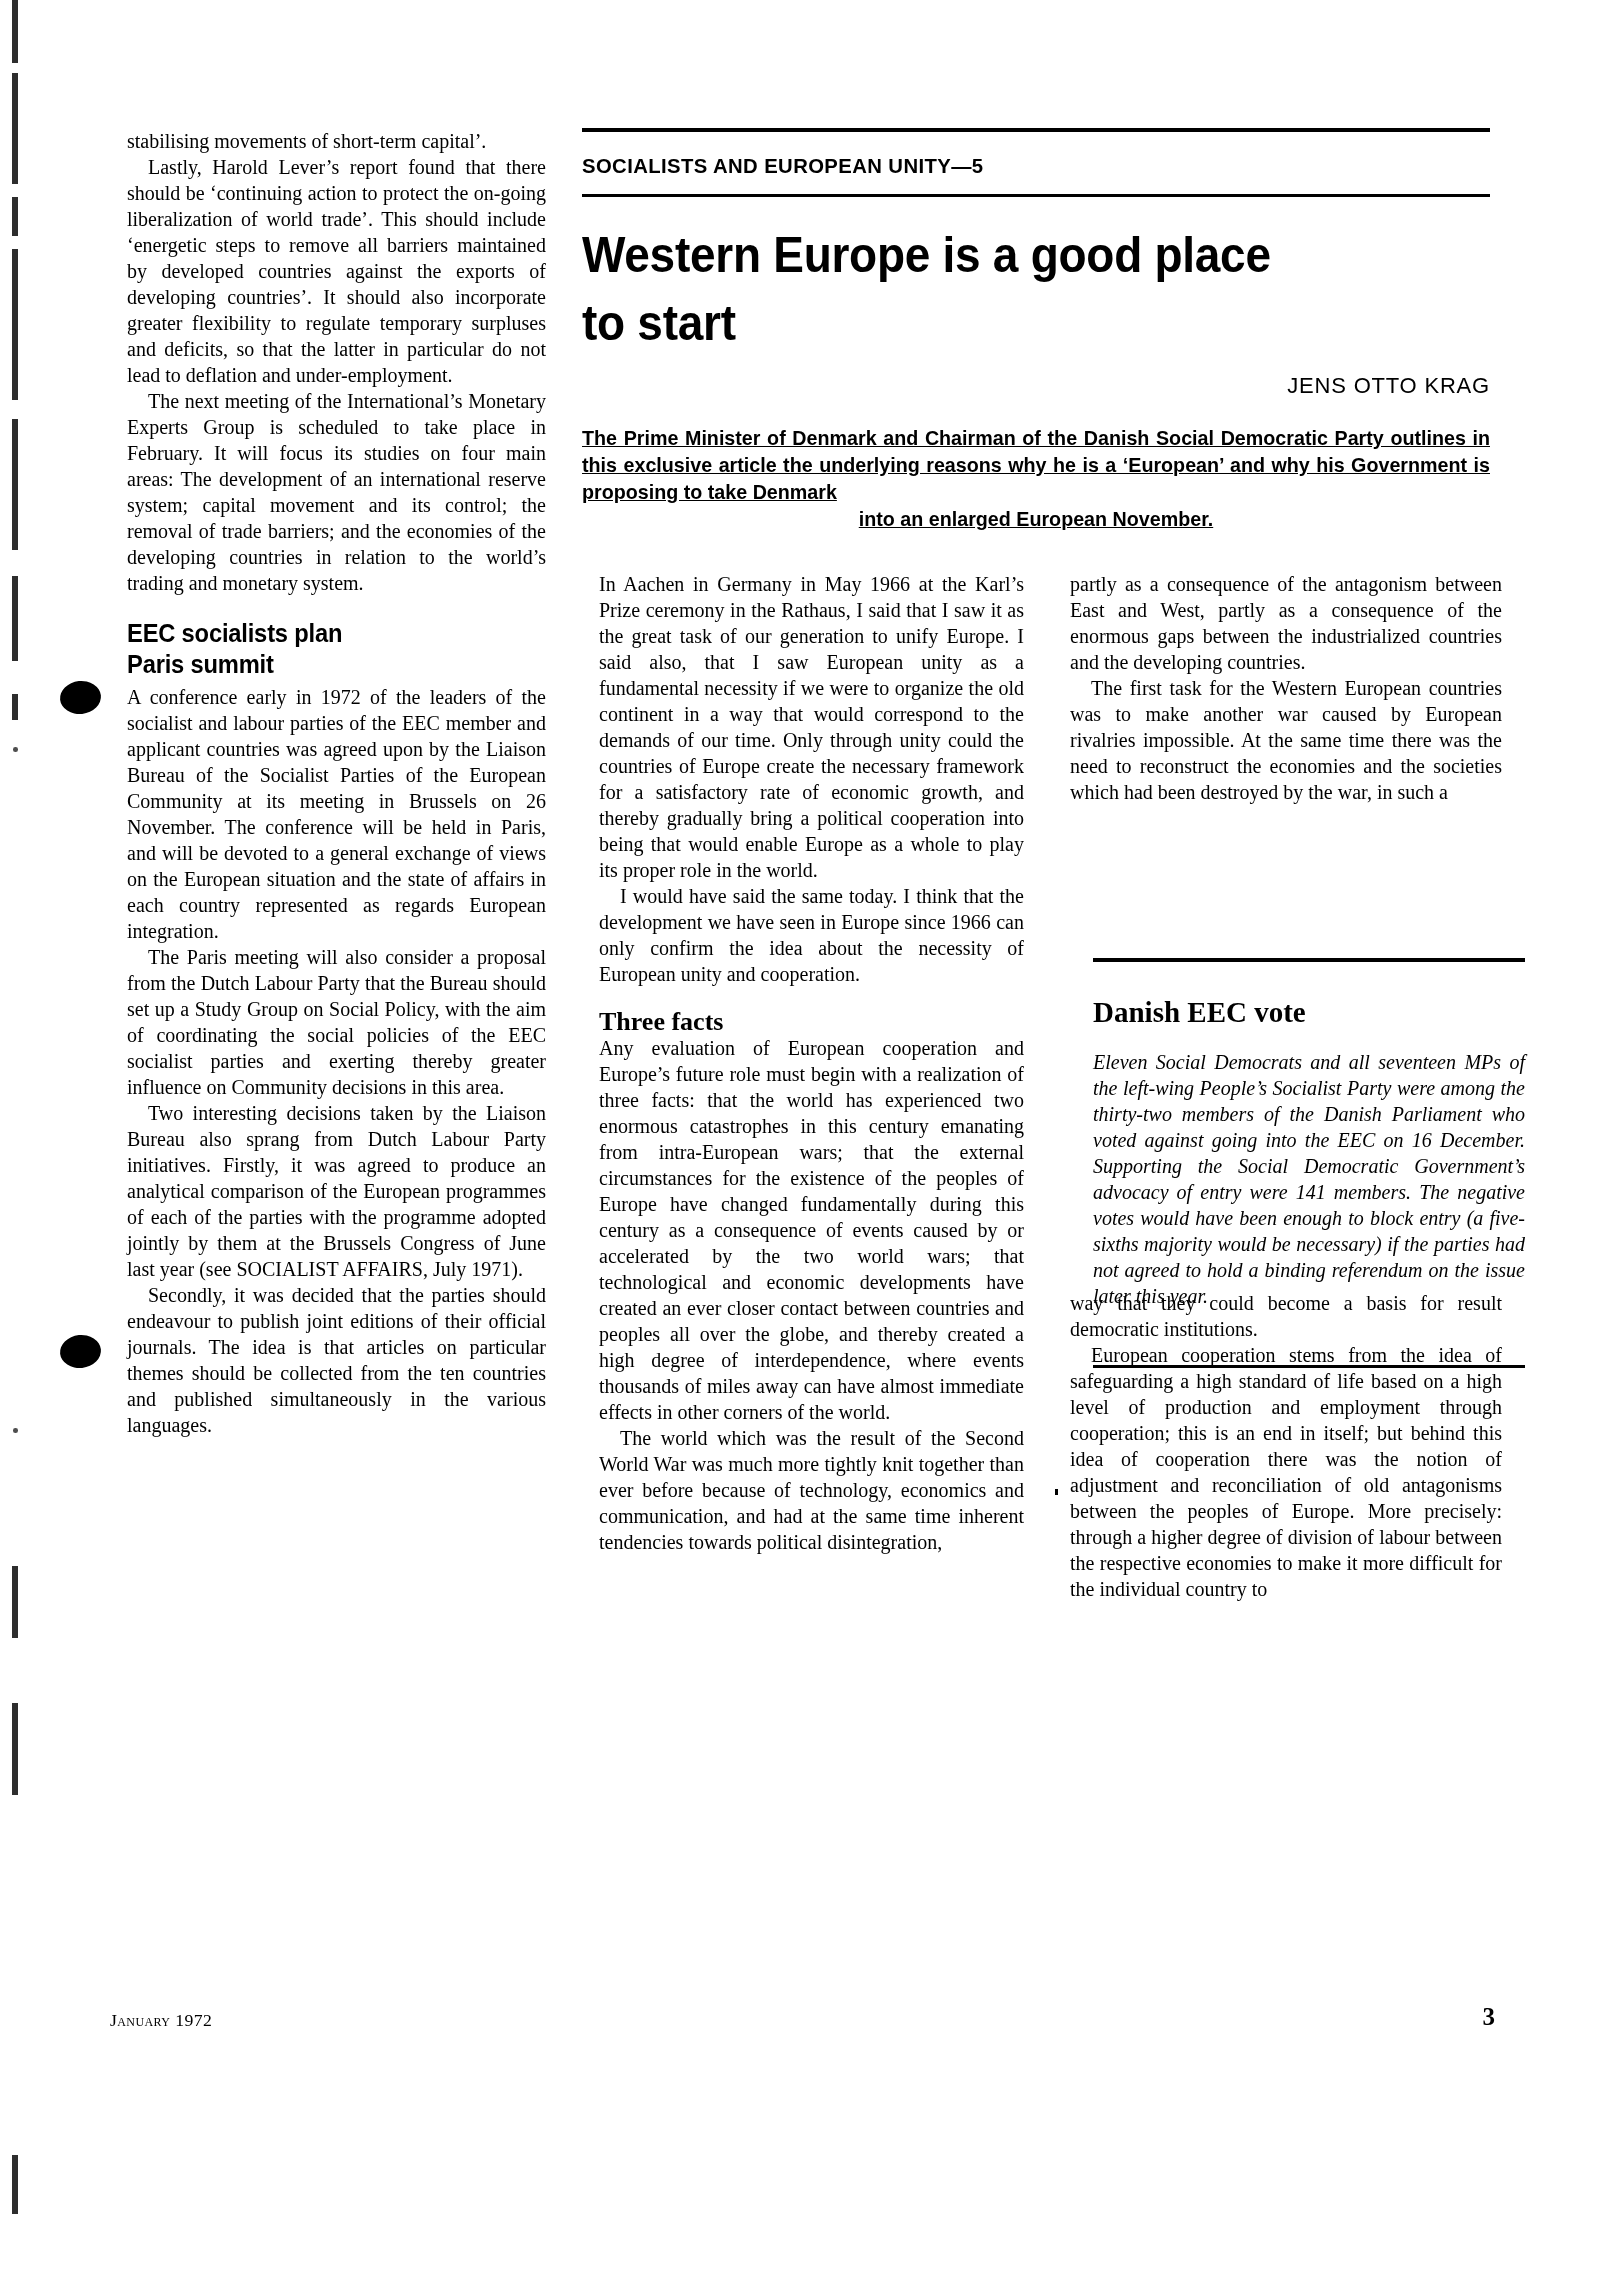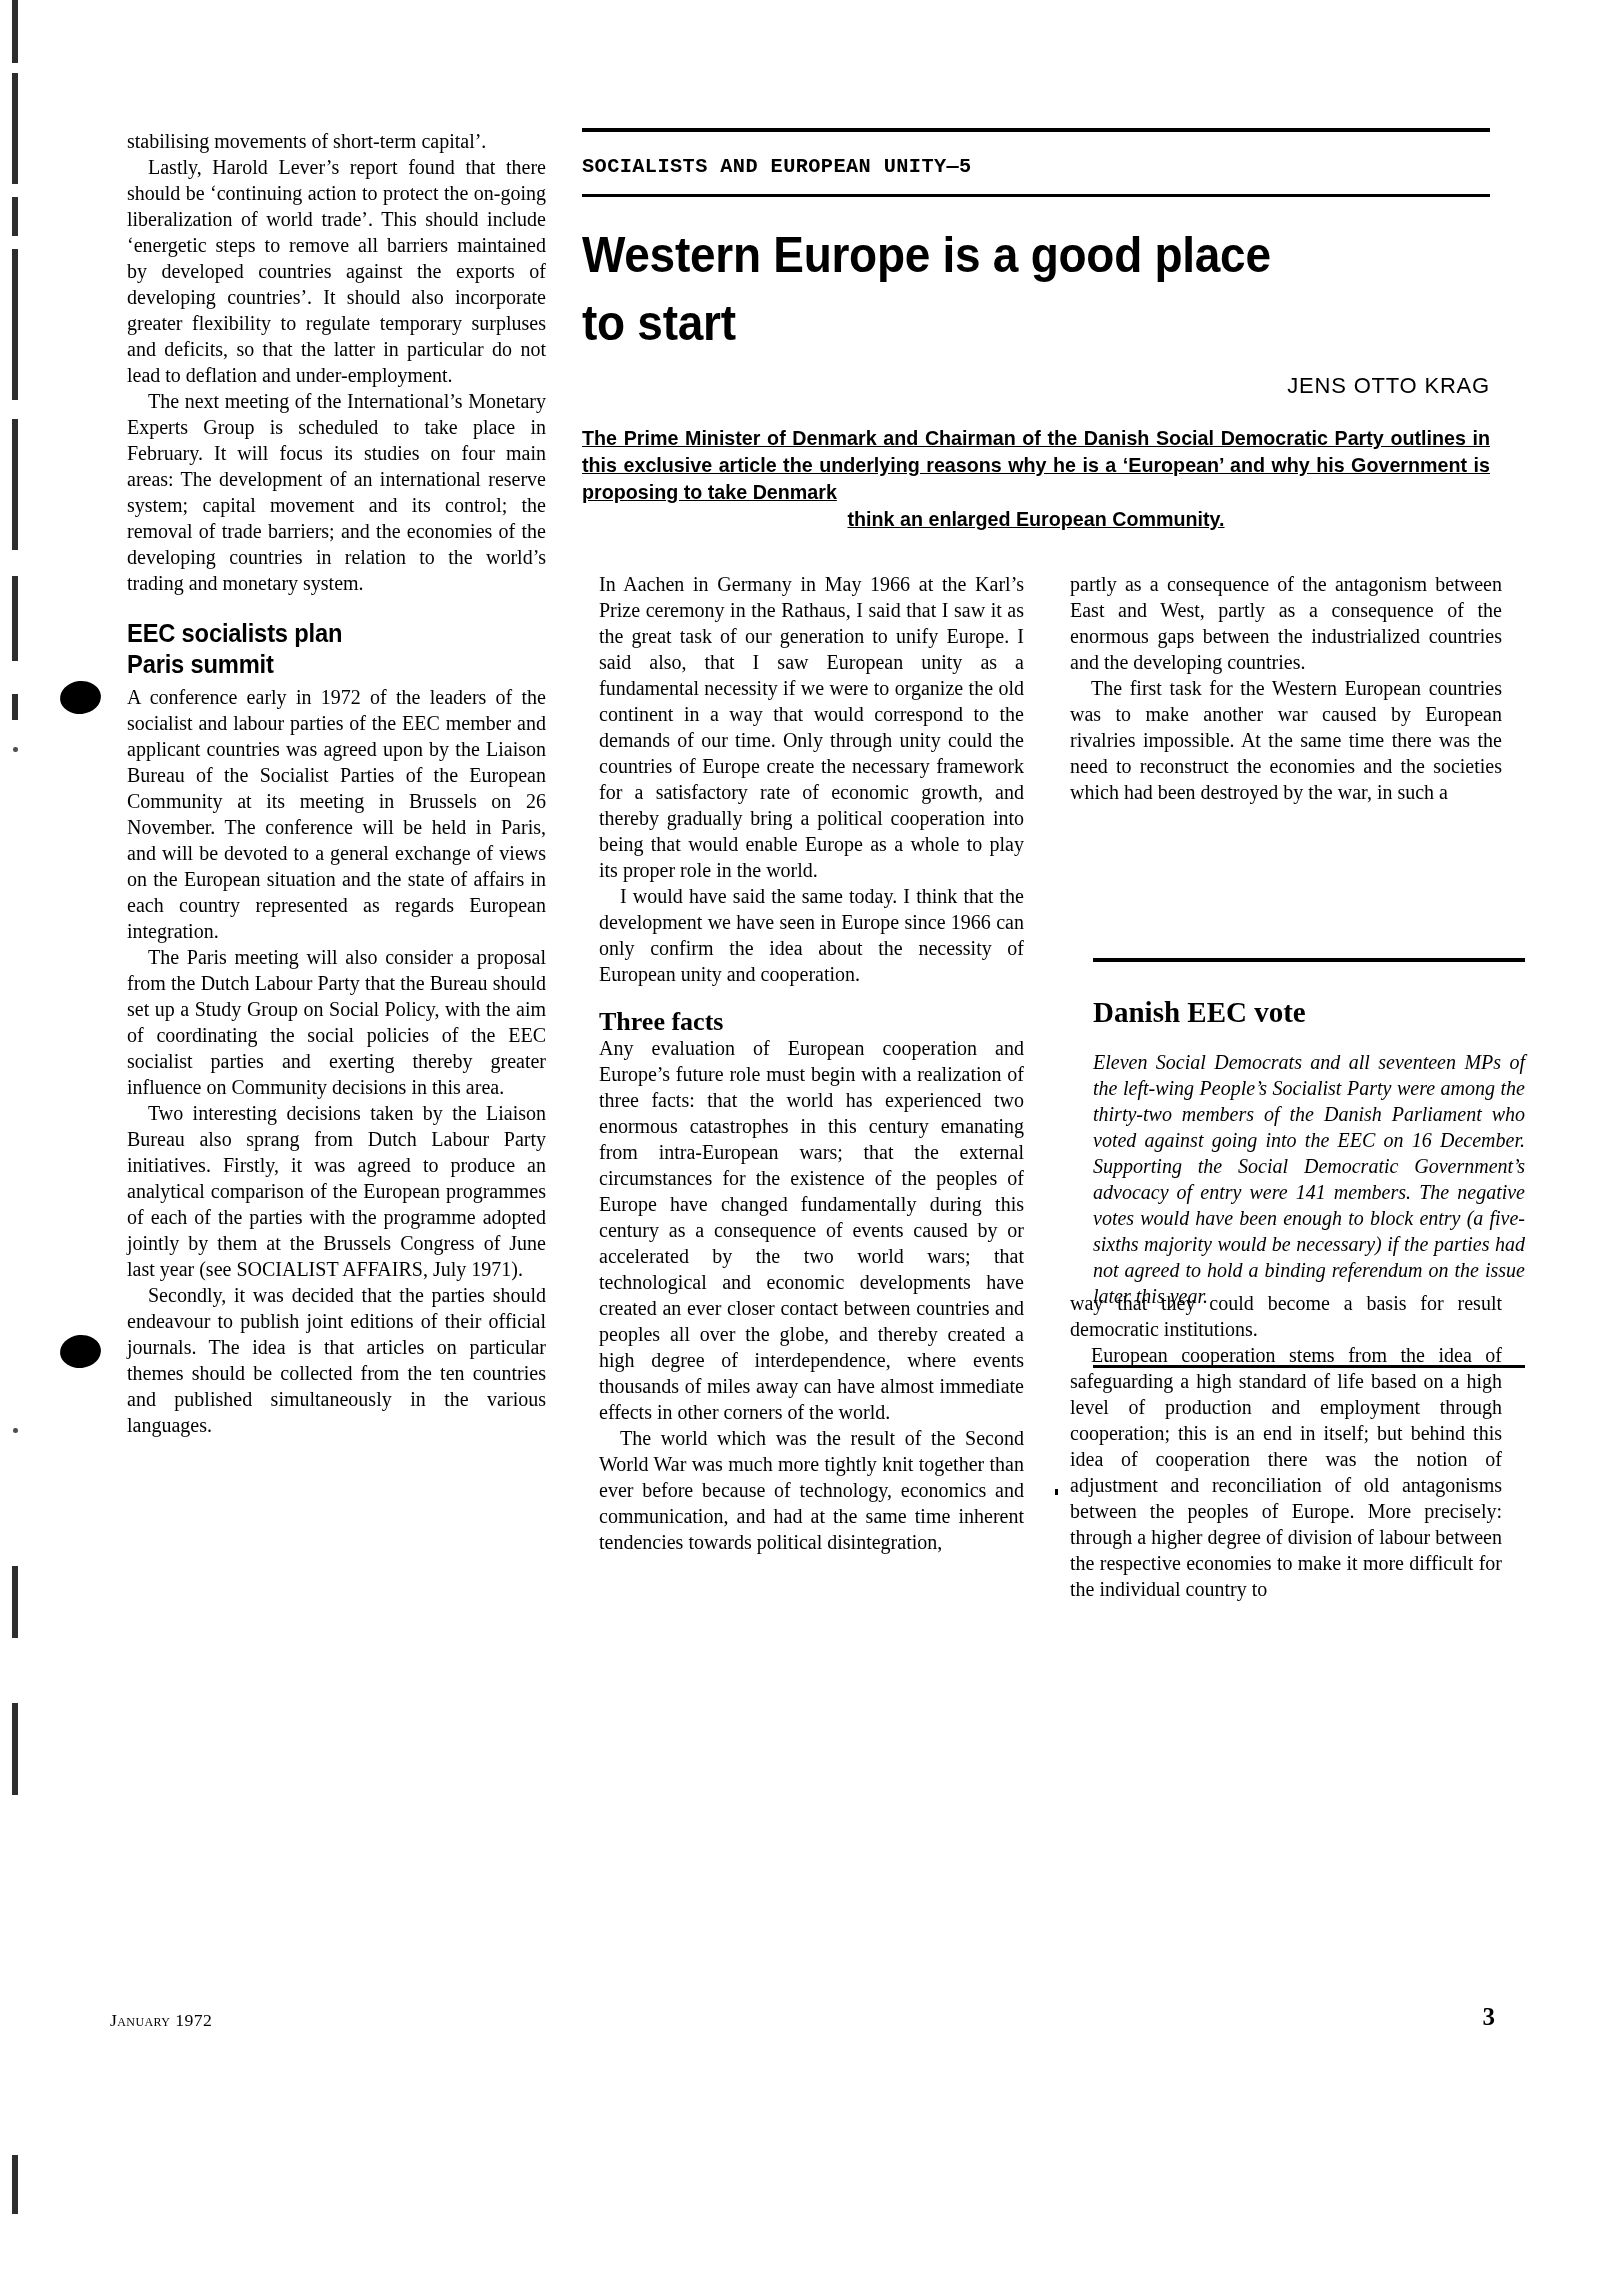--- a/index.html
+++ b/index.html
@@ -70,21 +70,21 @@
   #kicker-rule-top {
     position: absolute;
     left: 582px; top: 128px;
     width: 908px; height: 3.9px;
     background: #000;
   }
   #kicker {
     position: absolute;
     left: 582px; top: 155px;
     width: 908px;
-    font-family: Liberation Mono, monospace;
+    font-family: Liberation Sans, sans-serif;
     font-weight: 700;
     font-size: 20.3px;
     letter-spacing: 0.4px;
   }
   #kicker-rule-bot {
     position: absolute;
     left: 582px; top: 194px;
     width: 908px; height: 3.3px;
     background: #000;
   }
@@ -229,21 +229,21 @@
 
   <div id="headline">
     <div>Western Europe is a good place</div>
     <div>to start</div>
   </div>
 
   <div id="byline">JENS OTTO KRAG</div>
 
   <div id="standfirst">
     <span>The Prime Minister of Denmark and Chairman of the Danish Social Democratic Party outlines in this exclusive article the underlying reasons why he is a ‘European’ and why his Government is proposing to take Denmark</span>
-    <span class="last">think an enlarged European Community.</span>
+    <span class="last">into an enlarged European November.</span>
   </div>
 
   <div id="col1" class="col">
     <p class="noindent">stabilising movements of short-term capital’.</p>
     <p>Lastly, Harold Lever’s report found that there should be ‘continuing action to protect the on-going liberalization of world trade’. This should include ‘energetic steps to remove all barriers maintained by developed countries against the exports of developing countries’. It should also incorporate greater flexibility to regulate temporary surpluses and deficits, so that the latter in particular do not lead to deflation and under-employment.</p>
     <p>The next meeting of the International’s Monetary Experts Group is scheduled to take place in February. It will focus its studies on four main areas: The development of an international reserve system; capital movement and its control; the removal of trade barriers; and the economies of the developing countries in relation to the world’s trading and monetary system.</p>
     <p class="noindent subhead-sans gap-before gap-after">
       <span>EEC socialists plan</span><br>
       <span>Paris summit</span>
     </p>

